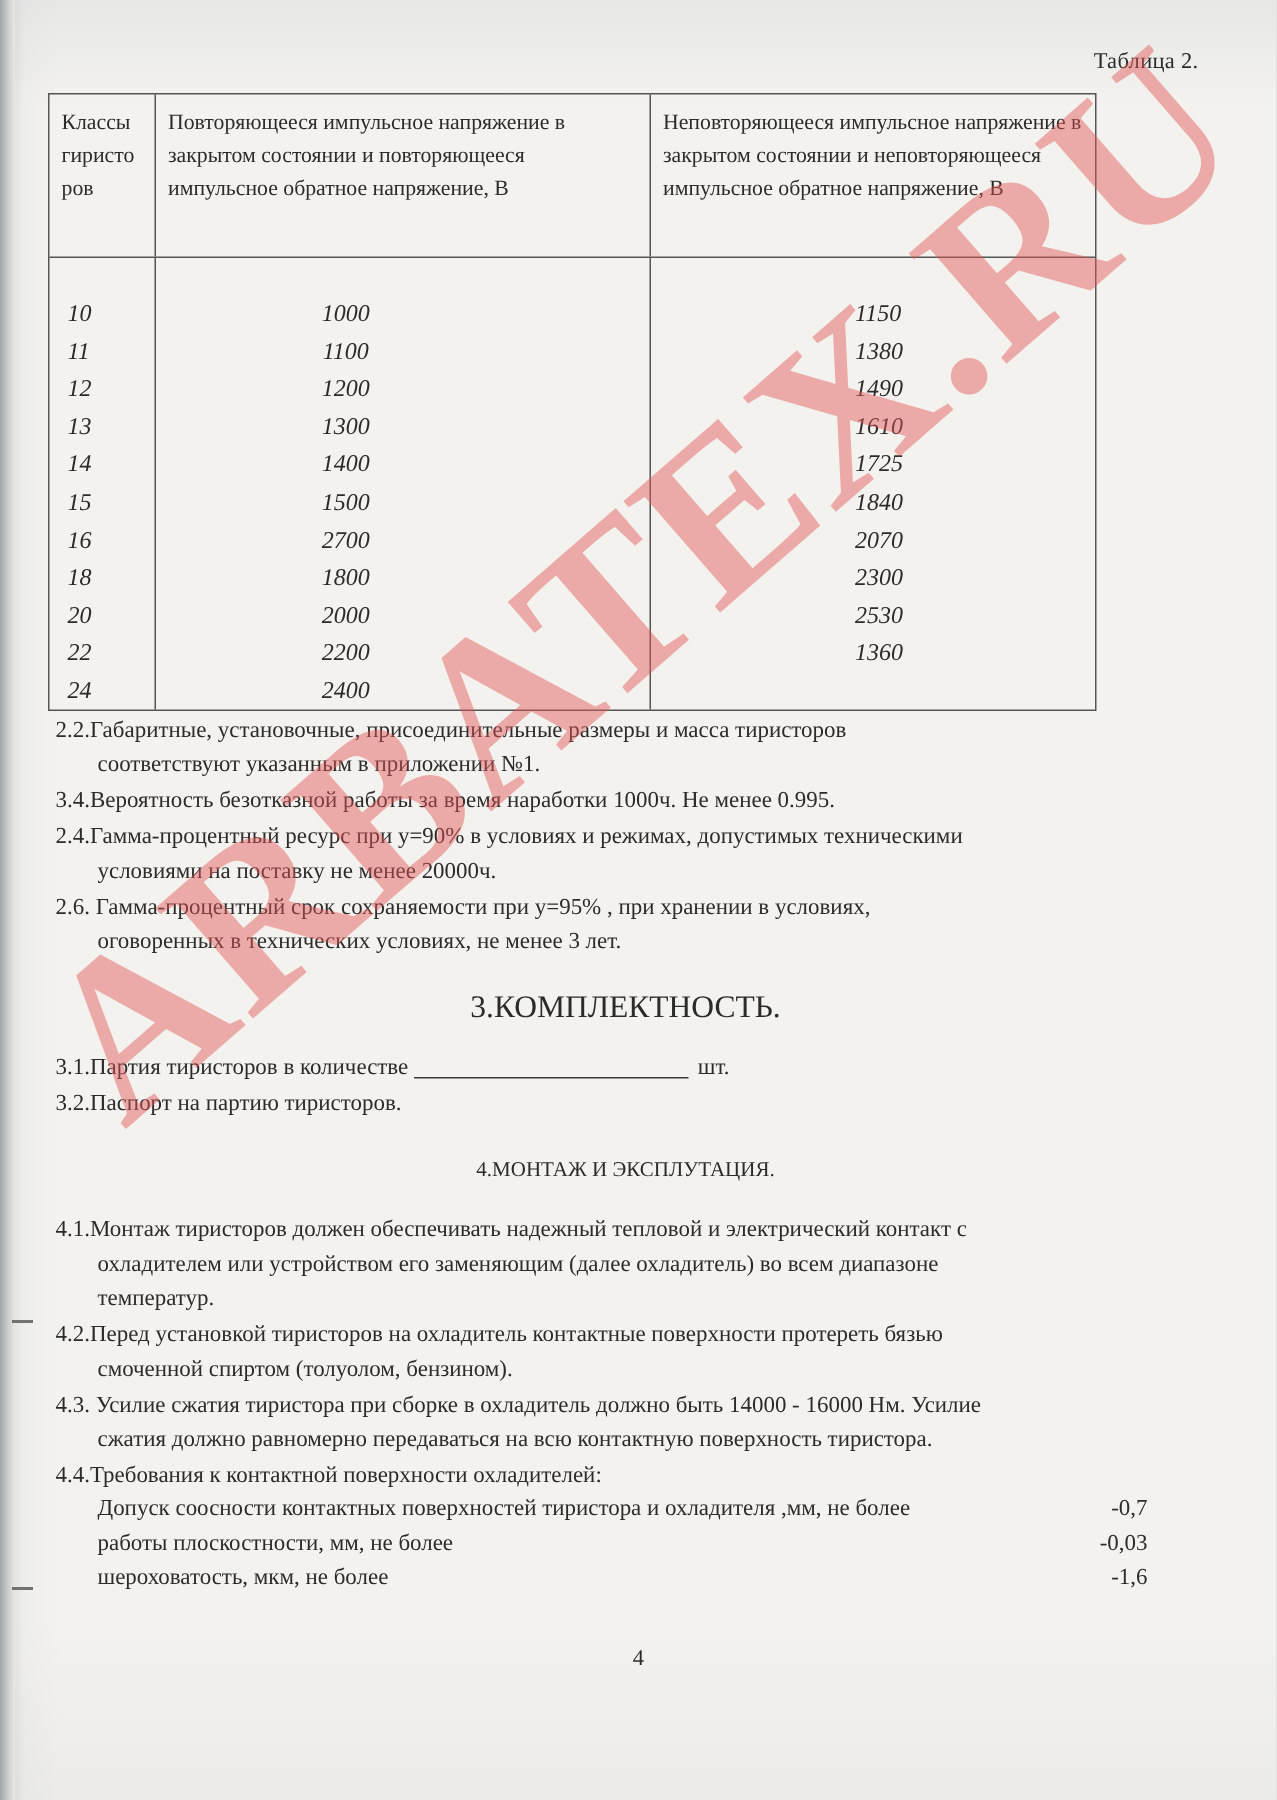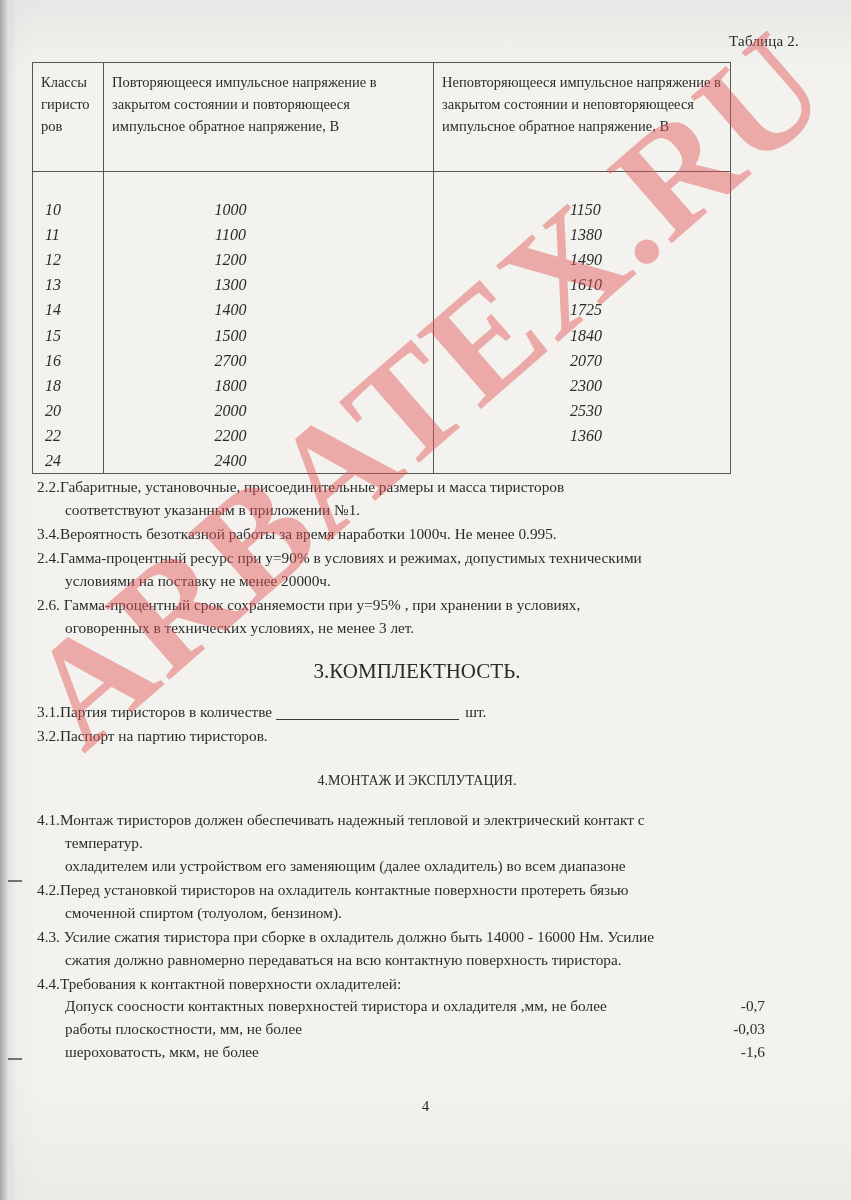--- a/index.html
+++ b/index.html
@@ -264,22 +264,22 @@
       </div>
 
       <div class="p">
         <span>3.2.Паспорт на партию тиристоров.</span>
       </div>
 
       <div class="center-head-2">4.МОНТАЖ И ЭКСПЛУТАЦИЯ.</div>
 
       <div class="p">
         <span class="num">4.1.Монтаж тиристоров должен обеспечивать надежный тепловой и электрический контакт с</span>
+        <span class="cont">охладителем или устройством его заменяющим (далее охладитель) во всем диапазоне</span>
         <span class="cont">температур.</span>
-        <span class="cont">охладителем или устройством его заменяющим (далее охладитель) во всем диапазоне</span>
       </div>
 
       <div class="p">
         <span class="num">4.2.Перед установкой тиристоров на охладитель контактные поверхности протереть бязью</span>
         <span class="cont">смоченной спиртом (толуолом, бензином).</span>
       </div>
 
       <div class="p">
         <span class="num">4.3. Усилие сжатия тиристора при сборке в охладитель должно быть  14000 - 16000 Нм. Усилие</span>
         <span class="cont">сжатия должно равномерно передаваться на всю контактную поверхность тиристора.</span>

